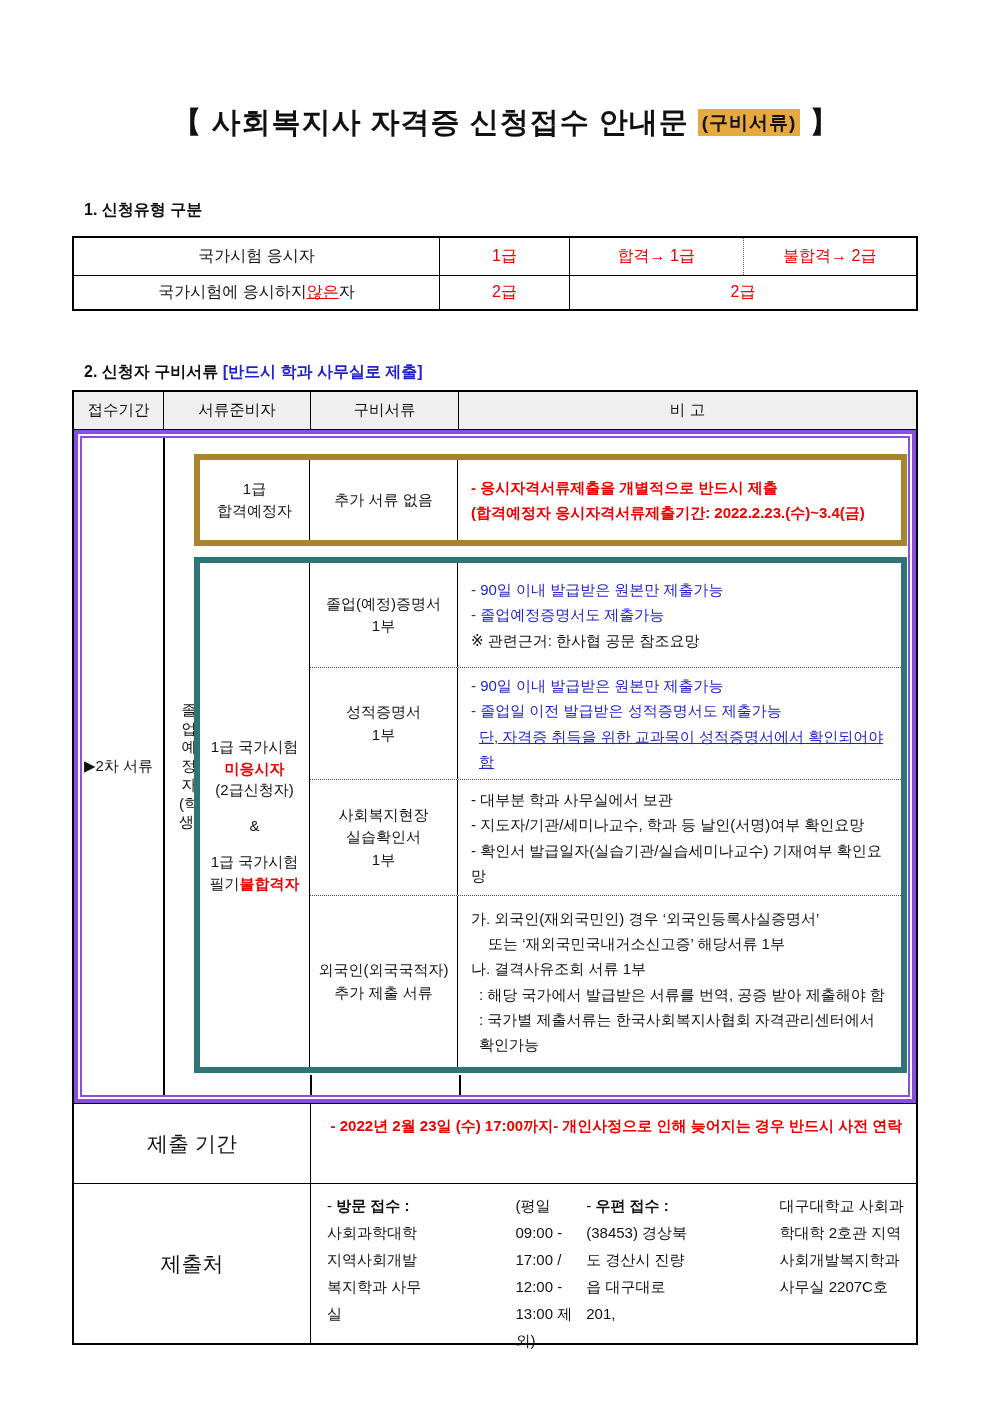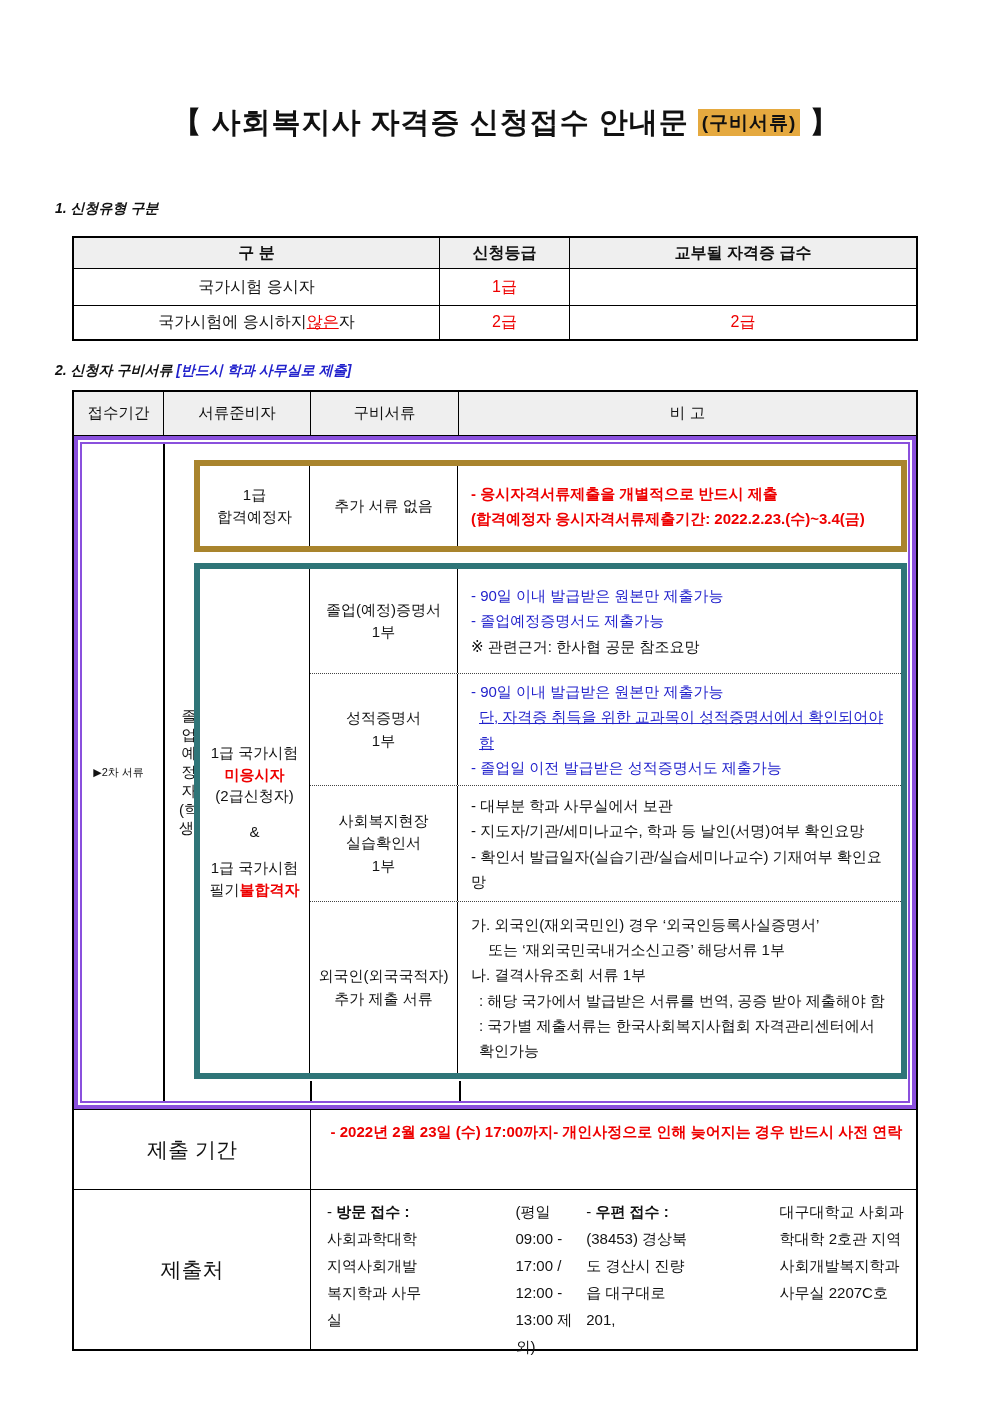--- a/index.html
+++ b/index.html
@@ -15,21 +15,21 @@
   .doc-title {
     position: absolute; top: 103px; left: 0; right: 0;
     text-align: center; font-size: 29px; font-weight: bold; letter-spacing: 1px; padding-left: 20px;
   }
   .doc-title .badge {
     background: #e5a93f; font-size: 19px; padding: 3px 4px; font-weight: bold;
     vertical-align: 3px;
   }
 
   
-  .sec-heading { position: absolute; left: 55px; font-size: 14px; font-weight: bold; font-style: italic; }
+  .sec-heading { position: absolute; left: 84px; font-size: 16px; font-weight: bold; }
   .sec1-heading { top: 200px; }
   .sec2-heading { top: 362px; }
   .sec-heading .note { color: #2222cc; }
 
   
   .blk { position: absolute; left: 72px; width: 846px; border: 2px solid #000; }
   .hdr-bg { background: #efefef; }
   .red { color: #ee0000; }
   .blue { color: #2222cc; }
   .bold { font-weight: bold; }
@@ -45,38 +45,38 @@
   .t1 .c-issued { flex: 1; }
   .t1-h { height: 30px; }
   .t1-r1 { height: 37px; }
   .t1-r2 { height: 34px; }
   .t1 .split { display: flex; flex: 1; }
   .t1 .split .half { flex: 1; display: flex; align-items: center; justify-content: center; }
   .t1 .split .half:first-child { border-right: 1.5px dotted #555; }
 
   
   .t2 { top: 390px; font-size: 15.5px; }
-  .t2-header { display: flex; height: 44px; background: #efefef; border-bottom: 1.5px solid #000; }
+  .t2-header { display: flex; height: 38px; background: #efefef; border-bottom: 1.5px solid #000; }
   .t2-header .hc { display: flex; align-items: center; justify-content: center; }
   .hc-period { width: 90px; border-right: 1.5px solid #000; }
   .hc-preparer { width: 147px; border-right: 1.5px solid #000; }
   .hc-docs { width: 148px; border-right: 1.5px solid #000; }
   .hc-remark { flex: 1; }
 
   .t2-body { position: relative; height: 673px; }
   .purple-frame { position: absolute; inset: 0; border: 4px solid #8a50dd; pointer-events: none; z-index: 6; }
   .purple-frame::after { content: ""; position: absolute; inset: 2px; border: 2px solid #8a50dd; }
   .vline { position: absolute; width: 1.5px; background: #000; }
   .vline-main { left: 89px; top: 7px; bottom: 7px; }
   .vline-b1 { left: 236px; top: 645px; bottom: 7px; }
   .vline-b2 { left: 385px; top: 645px; bottom: 7px; }
 
   .cell-period {
     position: absolute; left: 0; top: 0; width: 89px; height: 100%;
-    display: flex; align-items: center; justify-content: center; font-size: 11px;
+    display: flex; align-items: center; justify-content: center; font-size: 15px;
   }
   .strip-preparer {
     position: absolute; left: 91px; top: 0; width: 48px; height: 100%;
     display: flex; align-items: center; justify-content: center;
   }
   .vertical-text {
     width: 26px; word-break: break-all; text-align: center;
     font-size: 15px; line-height: 1.25;
   }
 
@@ -125,28 +125,27 @@
 
 <div class="page">
 
   <div class="doc-title">
     <span>【 </span><span>사회복지사 자격증 신청접수 안내문 </span><span class="badge">(구비서류)</span><span> 】</span>
   </div>
 
   <div class="sec-heading sec1-heading">1. 신청유형 구분</div>
 
   <div class="blk t1">
-    <div class="t1-row t1-h hdr-bg">
-      <div class="c c-cat bold">구      분</div>
-      <div class="c c-grade bold">신청등급</div>
-      <div class="c c-issued bold">교부될 자격증 급수</div>
-    </div>
     <div class="t1-row t1-r1">
       <div class="c c-cat">국가시험 응시자</div>
       <div class="c c-grade red">1급</div>
+      <div class="split">
+        <div class="half red">합격→ 1급</div>
+        <div class="half red">불합격→ 2급</div>
+      </div>
     </div>
     <div class="t1-row t1-r2">
       <div class="c c-cat">
         <span>국가시험에 응시하지 </span>
           <span class="red ul">않은</span>
           <span> 자</span>
       </div>
       <div class="c c-grade red">2급</div>
       <div class="c c-issued red">2급</div>
     </div>
@@ -217,22 +216,22 @@
               </div>
             </div>
 
             <div class="trow trow-2 dotted">
               <div class="dcell">
                 <div>성적증명서</div>
                 <div>1부</div>
               </div>
               <div class="rcell">
                 <div class="blue">- 90일 이내 발급받은 원본만 제출가능</div>
+                <div class="blue">- 졸업일 이전 발급받은 성적증명서도 제출가능</div>
                 <div class="blue ul indent2">단, 자격증 취득을 위한 교과목이 성적증명서에서 확인되어야 함</div>
-                <div class="blue">- 졸업일 이전 발급받은 성적증명서도 제출가능</div>
               </div>
             </div>
 
             <div class="trow trow-3 dotted">
               <div class="dcell">
                 <div>사회복지현장</div>
                 <div>실습확인서</div>
                 <div>1부</div>
               </div>
               <div class="rcell">

